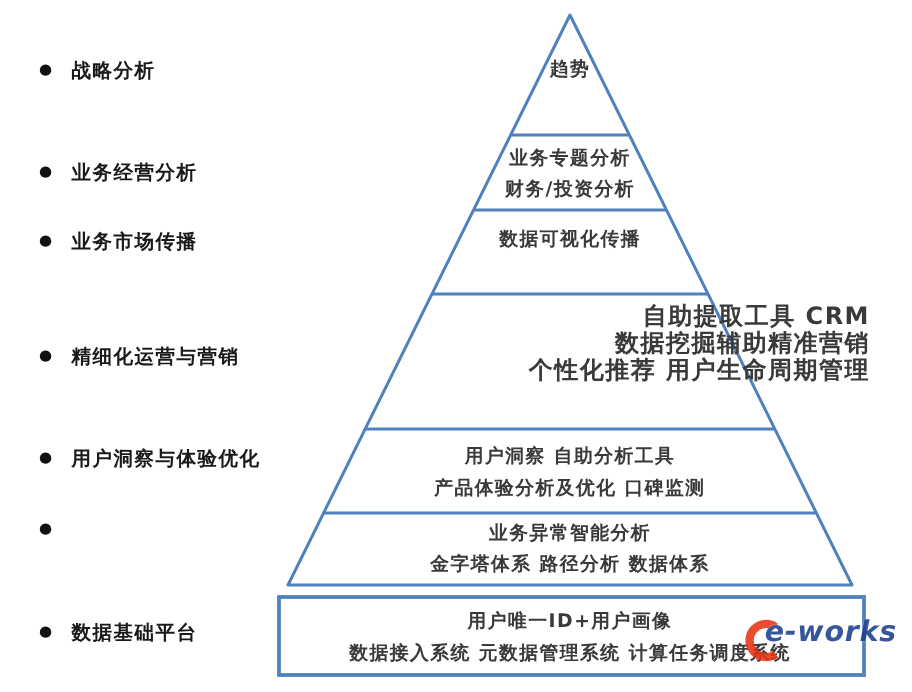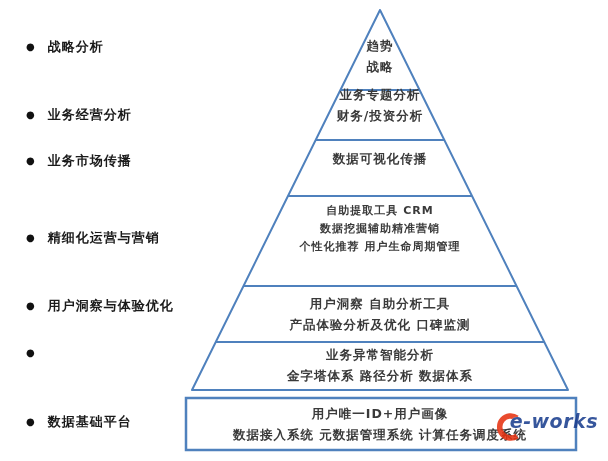--- a/index.html
+++ b/index.html
@@ -52,21 +52,21 @@
     position: absolute;
     left: 180px;
     width: 400px;
     text-align: center;
     color: var(--lvltext, #3a3a3a);
     font-size: 12.5px;
     font-weight: bold;
     letter-spacing: 1px;
   }
   .lvl-text div { line-height: 21px; }
-  .lvl-text.tight div { line-height: 18px; font-size: 11px; }
+  .lvl-text.tight div { line-height: 18px; font-size: 16px; text-align: right; }
   .watermark {
     position: absolute;
     right: 10px;
     bottom: 17px;
     display: flex;
     align-items: flex-start;
     opacity: 0.88;
   }
   .watermark .wm-text {
     color: var(--logoblue, #1b3f8f);
@@ -120,23 +120,22 @@
   <div class="left-label" style="top:348px">
     <span class="bullet">●</span>
   </div>
   <div class="left-label" style="top:413px">
     <span class="bullet">●</span>
     <span>数据基础平台</span>
   </div>
 
   <div class="lvl-text" style="top:35px">
     <div>趋势</div>
-    <div>战略</div>
   </div>
-  <div class="lvl-text" style="top:84px">
+  <div class="lvl-text" style="top:94px">
     <div>业务专题分析</div>
     <div>财务/投资分析</div>
   </div>
   <div class="lvl-text" style="top:148px">
     <div>数据可视化传播</div>
   </div>
   <div class="lvl-text tight" style="top:202px">
     <div>自助提取工具  CRM</div>
     <div>数据挖掘辅助精准营销</div>
     <div>个性化推荐  用户生命周期管理</div>

